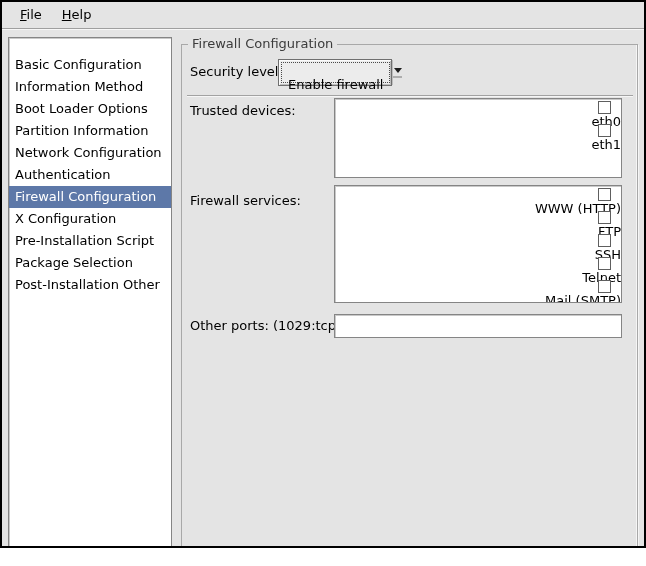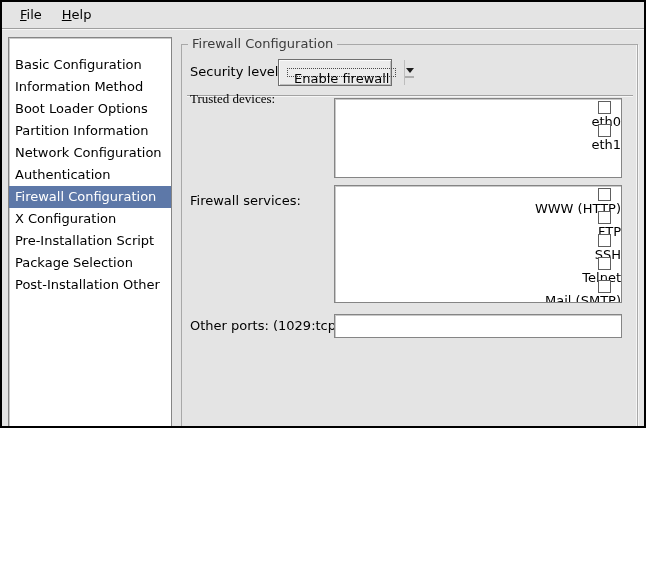--- a/index.html
+++ b/index.html
@@ -2,21 +2,21 @@
 <html><head>
 <meta charset="utf-8">
 <style>
   * { margin:0; padding:0; box-sizing:border-box; }
   html,body { width:646px; height:566px; }
   body {
     font-family:"DejaVu Sans","Liberation Sans",sans-serif;
     font-size:13px; color:#000; background:#fff;
   }
   .window {
-    position:relative; width:646px; height:428px;
+    position:relative; width:646px; height:548px;
     background:#e4e4e4; border:2px solid #000; overflow:hidden;
   }
   
   .menubar {
     position:absolute; left:0; top:0; right:0; height:27px;
     background:#e4e4e4; display:flex; align-items:center; padding-left:8px;
     border-bottom:1px solid #9f9f9f; box-shadow:0 1px 0 #f7f7f7;
   }
   .menu-item {
     padding:3px 10px 4px 10px; cursor:default;
@@ -44,21 +44,21 @@
   }
   .flabel { position:absolute; color:#000; line-height:20px; white-space:nowrap; }
   
   .combo {
     position:absolute; left:96px; top:14px; width:114px; height:27px;
     background:#ececec; border:1px solid #6f6f6f;
     box-shadow:inset 1px 1px 0 #fbfbfb, inset -1px -1px 0 #bdbdbd;
     display:flex; align-items:stretch; cursor:default;
   }
   .combo-text {
-    flex:1; margin:8px; padding:0 6px 0 6px; line-height:19px;
+    flex:1; margin:2px; padding:12px 6px 0 6px; line-height:19px;
     border:1px dotted #4a4a4a; white-space:nowrap;
   }
   .combo-arrow {
     width:20px; display:flex; flex-direction:column;
     align-items:center; justify-content:center; border-left:1px solid #bdbdbd;
   }
   .tri {
     width:0; height:0; border-left:4px solid transparent;
     border-right:4px solid transparent; border-top:5px solid #1d1d1d;
   }
@@ -119,21 +119,21 @@
     <div class="combo">
       <div class="combo-text">Enable firewall</div>
       <div class="combo-arrow">
         <span class="tri"></span>
         <span class="bar"></span>
       </div>
     </div>
 
     <div class="hsep"></div>
 
-    <div class="flabel" style="left:8px; top:44px;font-family:Liberation Serif, serif;">Trusted devices:</div>
+    <div class="flabel" style="left:8px; top:56px;">Trusted devices:</div>
     <div class="listbox" style="top:53px; height:80px;">
       <div class="lb-row">
         <span class="chk"></span>
         <span>eth0</span>
       </div>
       <div class="lb-row">
         <span class="chk"></span>
         <span>eth1</span>
       </div>
     </div>

